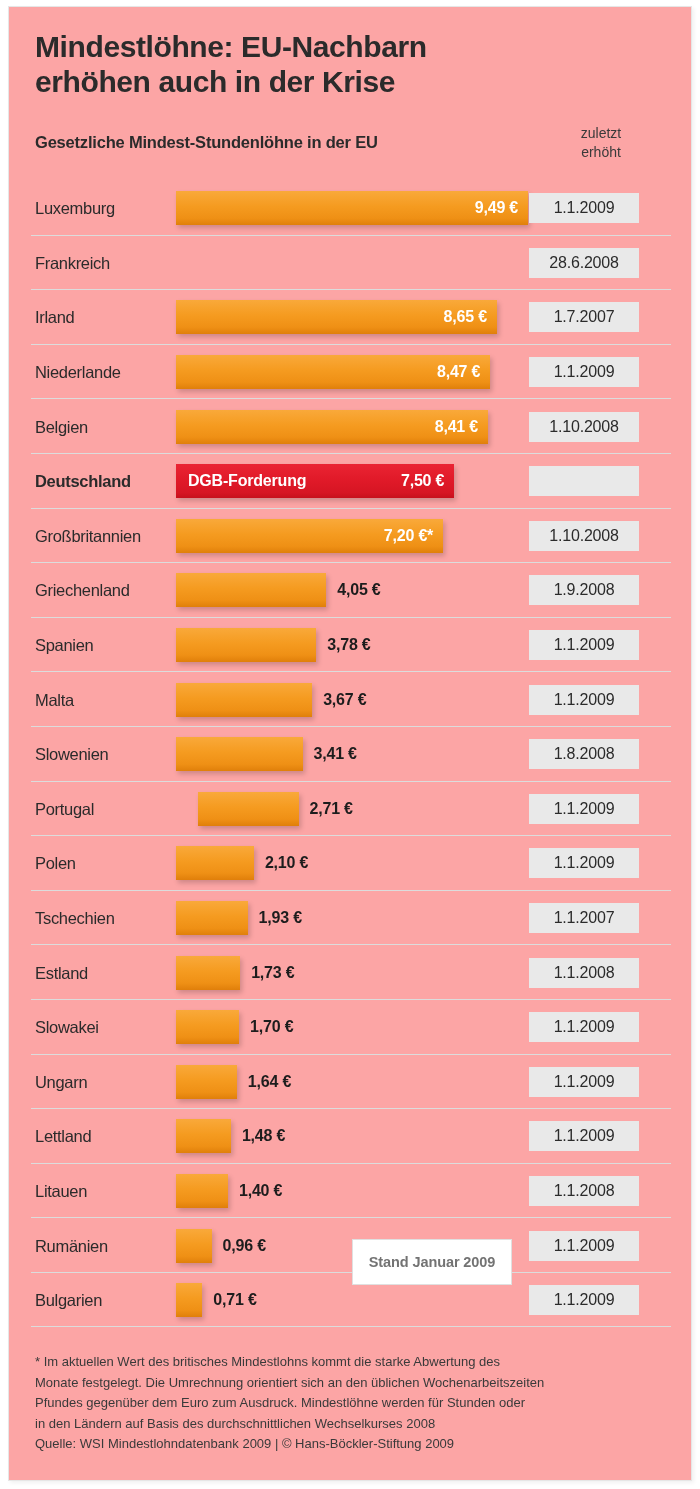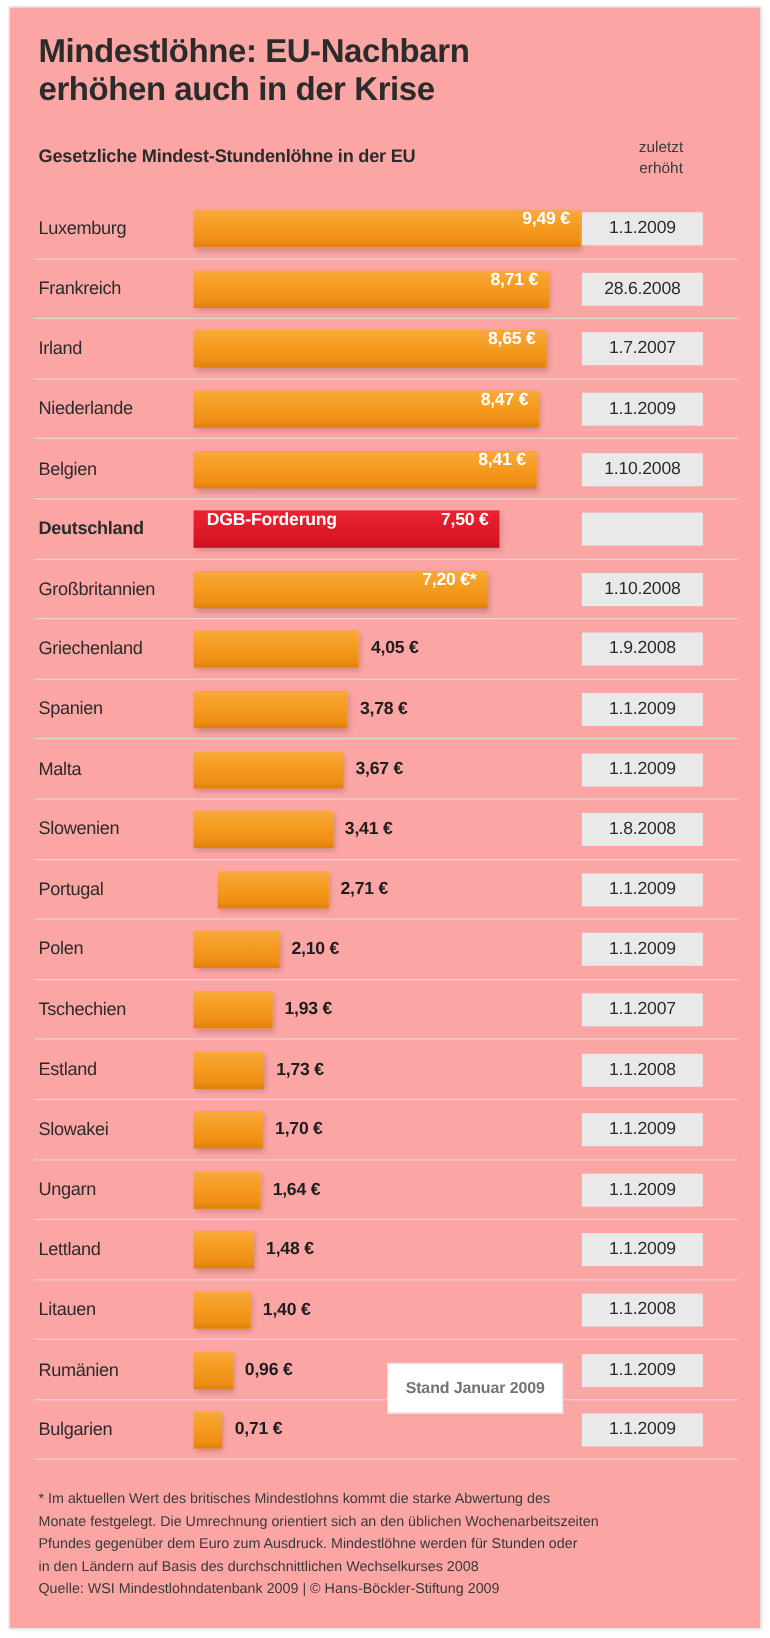--- a/index.html
+++ b/index.html
@@ -97,21 +97,21 @@
     transform: translateY(-50%);
     height: 34px;
   }
   .bar {
     position: relative;
     height: 34px;
     background: linear-gradient(to bottom,
         #f9a93a 0%, #f59b20 45%, #ef9015 80%, #e07f0a 100%);
     box-shadow: 2px 3px 5px rgba(0,0,0,0.18);
     display: flex;
-    align-items: flex-start;
+    align-items: center;
     justify-content: flex-end;
   }
   .bar.red {
     background: linear-gradient(to bottom,
         #ea2433 0%, #e11a29 45%, #d61523 85%, #c6101c 100%);
     justify-content: space-between;
     padding-left: 12px;
   }
   .bar-note {
     font-size: 16px;
@@ -211,25 +211,20 @@
             <div class="bar-area" style="width: 352.079px;">
               <div class="bar">
                 <span class="val-in">9,49 €</span>
               </div>
             </div>
             <div class="date-cell">1.1.2009</div>
             <div class="sep"></div>
           </div>
           <div class="row">
             <div class="country">Frankreich</div>
-            <div class="bar-area" style="width: 323.141px;">
-              <div class="bar">
-                <span class="val-in">8,71 €</span>
-              </div>
-            </div>
             <div class="date-cell">28.6.2008</div>
             <div class="sep"></div>
           </div>
           <div class="row">
             <div class="country">Irland</div>
             <div class="bar-area" style="width: 320.915px;">
               <div class="bar">
                 <span class="val-in">8,65 €</span>
               </div>
             </div>

